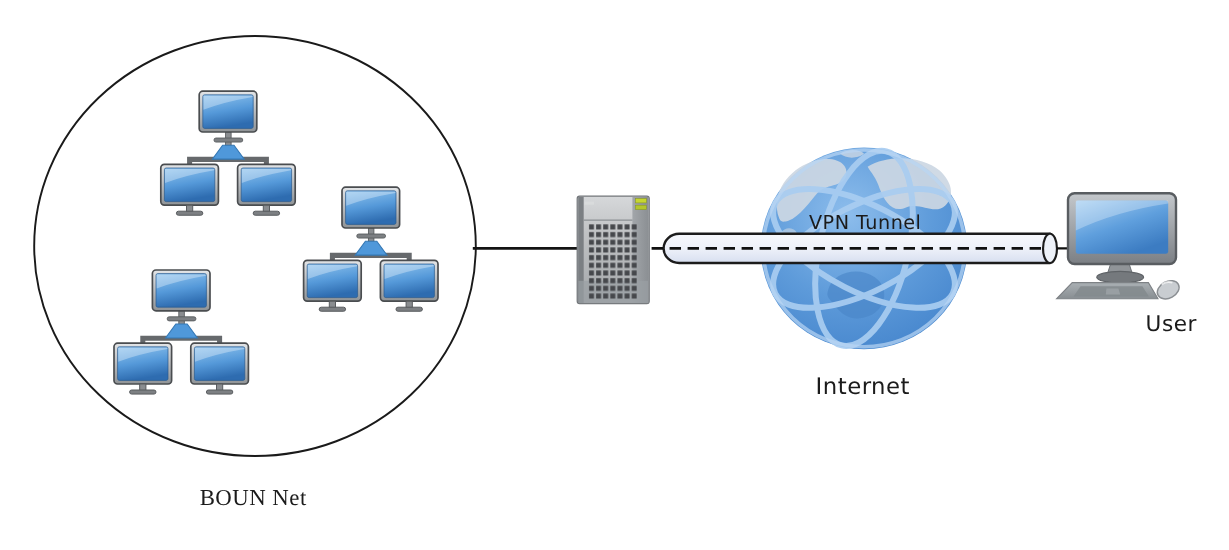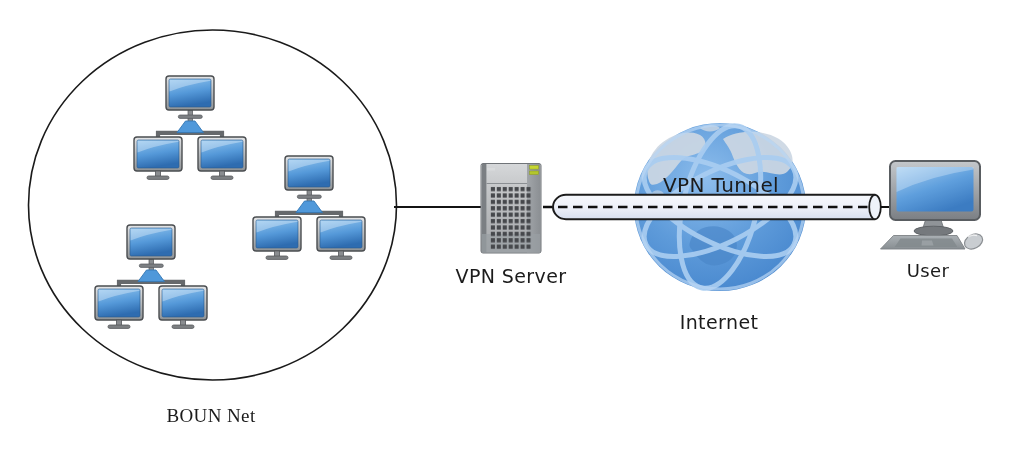--- a/index.html
+++ b/index.html
@@ -7,21 +7,21 @@
     position:relative;width:1024px;height:458px;background:#ffffff;overflow:hidden;
     font-family:"DejaVu Sans","Liberation Sans",sans-serif;
   }
   .stage svg{position:absolute;left:0;top:0;}
   .lbl{
     position:absolute;transform:translate(-50%,-50%);
     color:#1b1b1b;white-space:nowrap;letter-spacing:0.4px;
   }
   .lbl-lg{font-size:19px;}
   .lbl-md{font-size:18px;}
-  .lbl-sm{font-size:20px;}
+  .lbl-sm{font-size:16px;}
 </style>
 </head>
 <body>
 
 <div class="stage">
 
 <svg width="1024" height="458" viewBox="0 0 1024 458">
   <defs>
     <linearGradient id="screenG" x1="0" y1="0" x2="0.25" y2="1">
       <stop offset="0" stop-color="#90c4ee"></stop>
@@ -142,18 +142,17 @@
     <path d="M896.5,192 Q930,176 973.5,169.5 L973.5,167 L896.5,167 Z" fill="#ffffff" opacity="0.28"></path>
     <path d="M893.5,235.5 h63.5 l8,13.5 h-84.5 z" fill="url(#kbG)" stroke="#7e8286" stroke-width="0.9"></path>
     <path d="M900.5,238.5 h51.5 l5.4,8.5 h-62.8 z" fill="#83898d" opacity="0.85"></path>
     <path d="M922,240.5 h10 l1.5,5 h-12 z" fill="#9ba1a5" opacity="0.9"></path>
     <ellipse cx="973.5" cy="241.5" rx="9.6" ry="6.9" transform="rotate(-28 973.5 241.5)" fill="#c9cdd1" stroke="#8b8f93" stroke-width="1.2"></ellipse>
     <path d="M968,237 q4,-3 9,-1.5" stroke="#ffffff" stroke-width="1.6" fill="none" opacity="0.7"></path>
   </g>
 </svg>
 
 <div class="lbl lbl-lg" style="left:211px;top:416px;font-family:Liberation Serif, serif;">BOUN Net</div>
-<div class="lbl lbl-lg" style="left:511px;top:276px;">VPN Server</div>
 <div class="lbl lbl-sm" style="left:721px;top:185px;">VPN Tunnel</div>
 <div class="lbl lbl-lg" style="left:719px;top:311px;margin-top:11px;">Internet</div>
-<div class="lbl lbl-md" style="left:928px;top:270px;">User</div>
+<div class="lbl lbl-md" style="left:976px;top:270px;">User</div>
 
 </div>
 
 </body></html>

